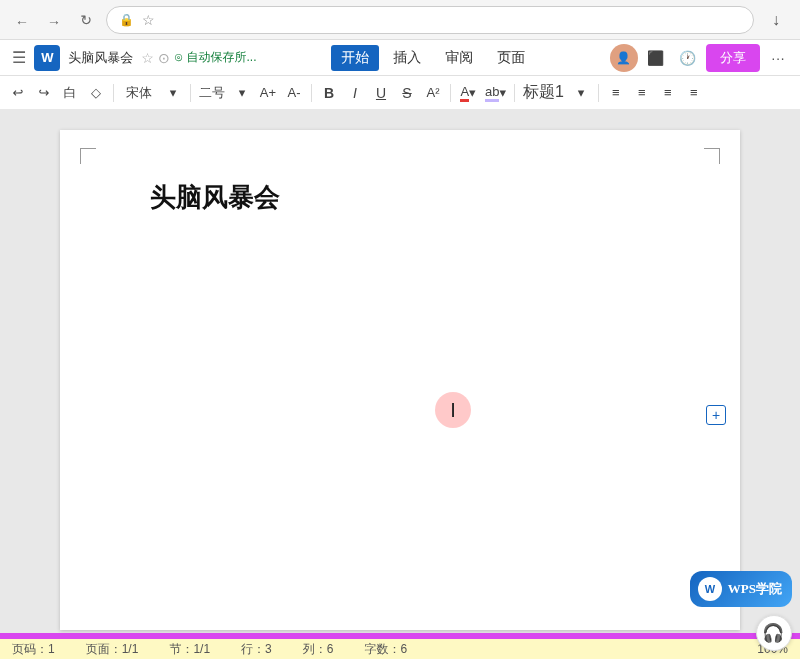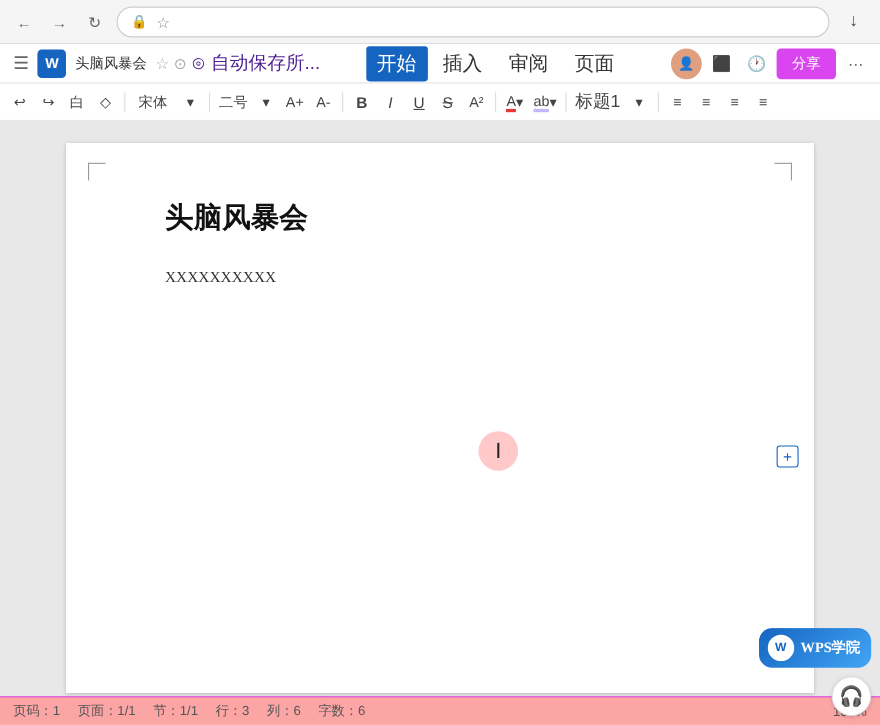--- a/index.html
+++ b/index.html
@@ -52,25 +52,25 @@
     .hamburger-icon { color: #666; font-size: 16px; cursor: pointer; padding: 4px; }
     .wps-logo {
       width: 26px; height: 26px;
       background: #1565c0;
       border-radius: 4px;
       display: flex; align-items: center; justify-content: center;
       color: #fff; font-weight: bold; font-size: 13px;
     }
     .doc-title { font-size: 13px; color: #333; margin: 0 4px; }
     .doc-fav-icon { color: #aaa; font-size: 14px; cursor: pointer; }
-    .doc-autosave { font-size: 17px; color: #4c1d95; }
+    .doc-autosave { font-size: 12px; color: #15803d; }
     .toolbar-spacer { flex: 1; }
     .tab-btn {
       padding: 4px 10px;
-      font-size: 18px;
+      font-size: 14px;
       color: #333;
       cursor: pointer;
       border-radius: 3px;
     }
     .tab-btn.active {
       background: #1565c0;
       color: #fff;
     }
     .share-btn {
       background: #d946ef;
@@ -190,29 +190,29 @@
       background: rgba(255,100,100,0.35);
       display: flex; align-items: center; justify-content: center;
       color: #222;
       font-size: 20px;
       font-style: normal;
       pointer-events: none;
     }
 
     
     .status-bar {
-      background: #fca5a5;
+      background: #fef9c3;
       height: 26px;
       display: flex;
       align-items: center;
       padding: 0 12px;
-      gap: 16px;
+      gap: 31px;
       font-size: 12px;
       color: #555;
-      border-top: 1px solid #d946ef;
+      border-top: 6px solid #d946ef;
     }
     .status-item { display: flex; align-items: center; gap: 3px; }
 
     
     .wps-college-btn {
       position: fixed;
       right: 8px;
       bottom: 52px;
       background: linear-gradient(135deg, #1565c0, #42a5f5);
       border-radius: 12px;
@@ -320,21 +320,20 @@
   <div class="fmt-btn">≡</div>
   <div class="fmt-btn">≡</div>
   <div class="fmt-btn">≡</div>
 </div>
 
 <div class="doc-area">
   <div class="doc-page">
     <div class="page-corner-tl"></div>
     <div class="page-corner-tr"></div>
     <div class="doc-title-text">头脑风暴会</div>
-    <div class="doc-body-text">XXXXXXXXXX</div>
 
     <div class="cursor-indicator">I</div>
 
     <div class="add-block-btn">+</div>
   </div>
 </div>
 
 <div class="status-bar">
   <span class="status-item">页码：1</span>
   <span class="status-item">页面：1/1</span>

